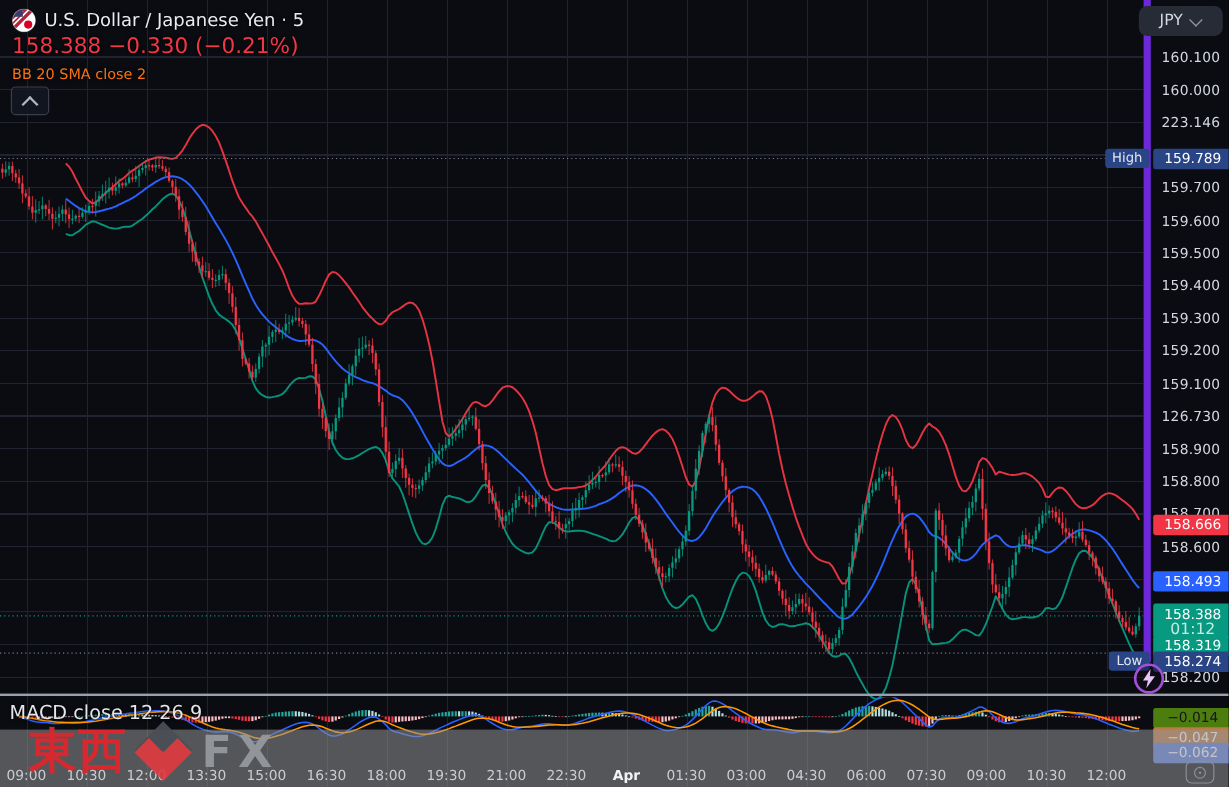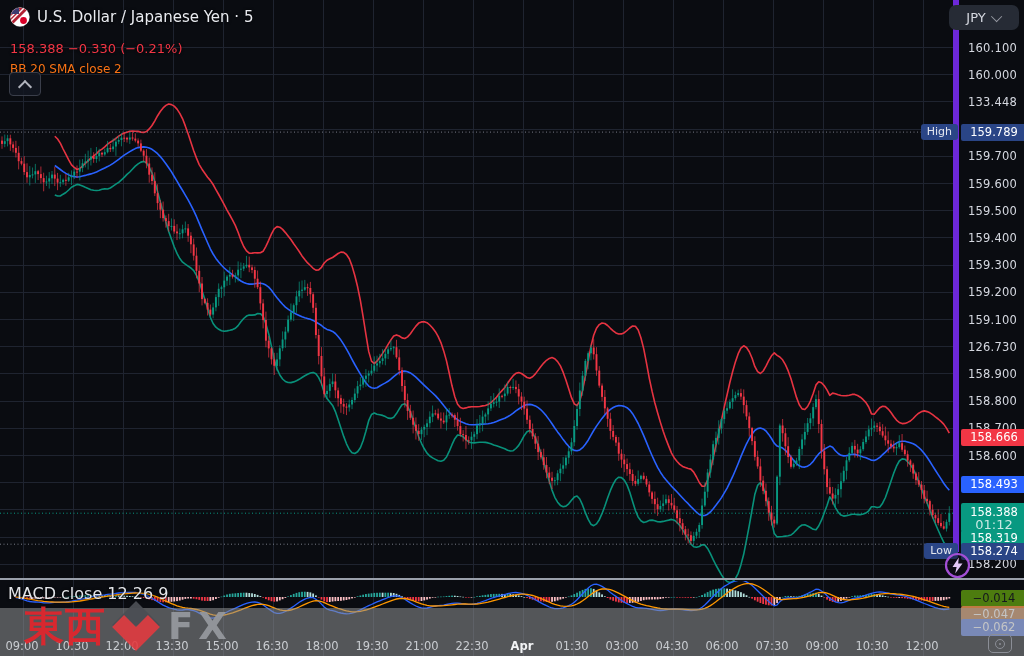--- a/index.html
+++ b/index.html
@@ -3,21 +3,21 @@
 <meta charset="utf-8">
 <style>
   html,body{margin:0;padding:0;background:#000;}
   #app{position:relative;width:1024px;height:656px;background:#0a0c11;overflow:hidden;
        font-family:"DejaVu Sans","Liberation Sans",sans-serif;-webkit-font-smoothing:antialiased;}
   #chart-svg{position:absolute;left:0;top:0;z-index:1;}
   
   .legend{position:absolute;left:10px;top:7px;z-index:4;}
   .title-row{display:flex;align-items:center;gap:7px;}
   .title{color:#e9ebf0;font-size:15px;text-shadow:0 0 3px #000;}
-  .change-row{margin-top:14px;font-size:13px;color:#f23645;text-shadow:0 0 3px #000;}
+  .change-row{margin-top:1px;font-size:18px;color:#f23645;text-shadow:0 0 3px #000;}
   .ind-row{margin-top:6px;font-size:12px;color:#f97316;text-shadow:0 0 3px #000;}
   .collapse-btn{position:absolute;left:9px;top:72px;width:30px;height:22px;border:1px solid #3a3e4a;
       border-radius:4px;background:rgba(19,23,34,.85);z-index:4;cursor:pointer;}
   .chev-up{position:absolute;left:10px;top:9px;width:8px;height:8px;border-left:2px solid #b2b5be;
       border-top:2px solid #b2b5be;transform:rotate(45deg);}
   
   .cur-btn{position:absolute;right:5px;top:5px;width:70px;height:25px;background:#262b35;border-radius:7px;
       z-index:6;display:flex;align-items:center;justify-content:center;gap:8px;cursor:pointer;}
   .cur-btn span{color:#d5d8e0;font-size:13px;}
   .chev-dn{width:7px;height:7px;border-left:1.6px solid #9598a1;border-bottom:1.6px solid #9598a1;
@@ -1163,21 +1163,21 @@
     </div>
 
   <div class="cur-btn">
     <span>JPY</span>
     <div class="chev-dn"></div>
   </div>
 
   <div class="axis" id="axis">
       <div class="pl" style="top: 40.5px;">160.100</div>
       <div class="pl" style="top: 67.7px;">160.000</div>
-      <div class="pl" style="top: 94.9px;">133.448</div>
+      <div class="pl" style="top: 94.9px;">223.146</div>
       <div class="pl" style="top: 149.3px;">159.700</div>
       <div class="pl" style="top: 176.5px;">159.600</div>
       <div class="pl" style="top: 203.7px;">159.500</div>
       <div class="pl" style="top: 230.9px;">159.400</div>
       <div class="pl" style="top: 258.1px;">159.300</div>
       <div class="pl" style="top: 285.3px;">159.200</div>
       <div class="pl" style="top: 312.5px;">159.100</div>
       <div class="pl" style="top: 339.7px;">126.730</div>
       <div class="pl" style="top: 366.9px;">158.900</div>
       <div class="pl" style="top: 394.1px;">158.800</div>

